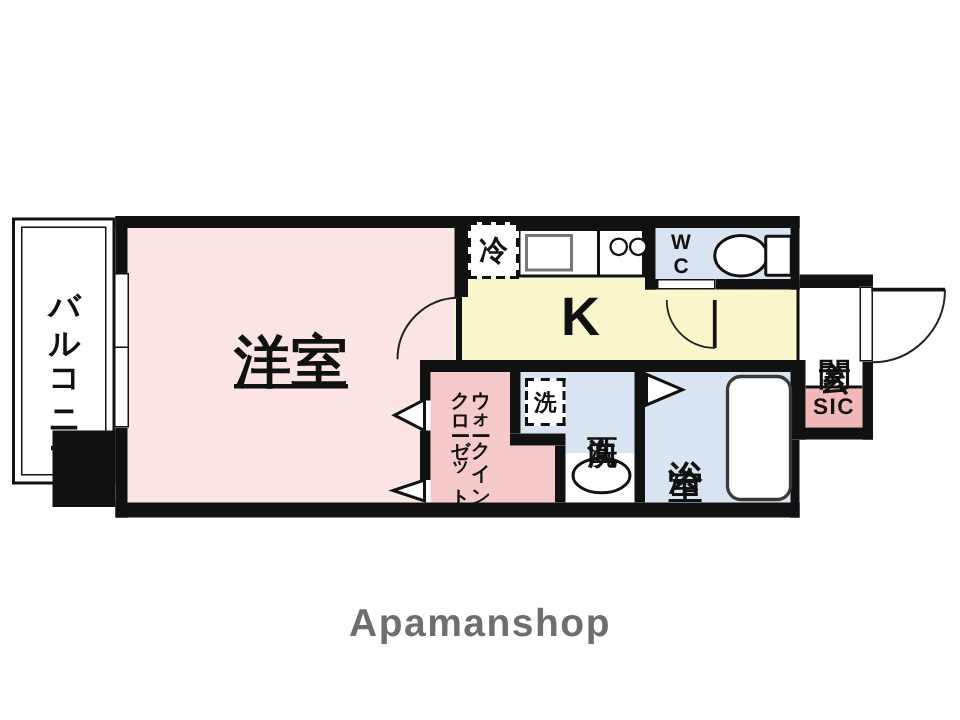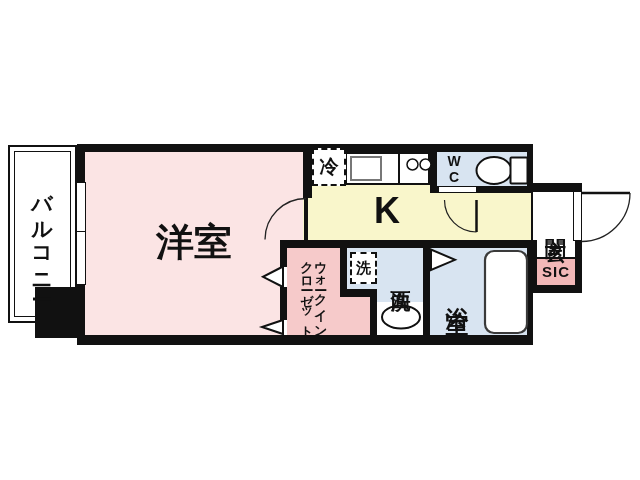--- a/index.html
+++ b/index.html
@@ -122,21 +122,21 @@
 
     <polygon points="283,266.5 283,287 263,276.8" fill="#fff" stroke="#111" stroke-width="2"></polygon>
     <polygon points="283,320 283,334 262,327" fill="#fff" stroke="#111" stroke-width="2"></polygon>
     <polygon points="431,249.5 431,270 455,259.8" fill="#fff" stroke="#111" stroke-width="2"></polygon>
   </svg>
 
   <div class="label vt" style="left:10px; top:150px; width:64px; height:170px; font-size:21px; letter-spacing:3px;">
     <span>バルコニー</span>
   </div>
 
-  <div class="label" style="left:85px; top:170px; width:218px; height:145px; flex-direction:column;">
+  <div class="label" style="left:85px; top:170px; width:218px; height:145px; flex-direction:column;text-decoration:underline;">
     <span style="font-size:38px;">洋室</span>
   </div>
 
   <div class="label" style="left:352px; top:190px; width:70px; height:42px; font-size:36px;">
     <span>K</span>
   </div>
 
   <div class="label upright" style="left:442px; top:151px; width:24px; height:36px; font-size:14px; line-height:1;">
     <span>WC</span>
   </div>
@@ -157,14 +157,15 @@
   </div>
 
   <div class="label vt" style="left:378px; top:248px; width:45px; height:56px; font-size:20px;">
     <span>洗面</span>
   </div>
 
   <div class="label vt" style="left:431px; top:250px; width:53px; height:84px; font-size:23px; letter-spacing:4px;">
     <span>浴室</span>
   </div>
 
+  <div id="brand">Apamanshop</div>
 
 </div>
 
 </body></html>

